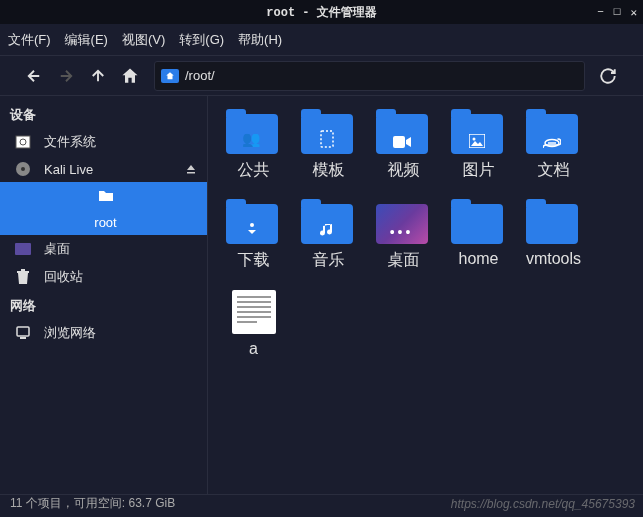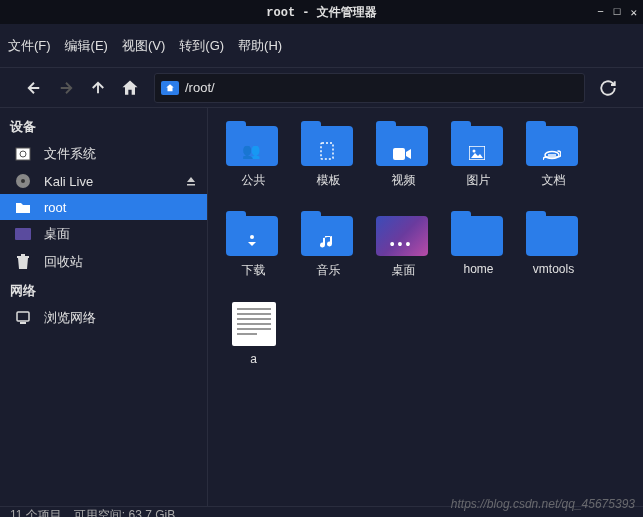--- a/index.html
+++ b/index.html
@@ -1,47 +1,47 @@
 <!DOCTYPE html>
 <html><head>
 <meta charset="utf-8">
 <style>
 * { box-sizing: border-box; margin: 0; padding: 0; }
 body { font-family: sans-serif; font-size: 13px; background: #1a1d2e; color: #e0e0e0; width: 643px; height: 517px; overflow: hidden; position: relative; }
 .titlebar { background: #0e1018; height: 24px; display: flex; align-items: center; justify-content: center; position: relative; font-family: Liberation Mono, monospace; }
 .titlebar-title { font-weight: bold; font-size: 12px; color: #e0e0e0; }
 .window-controls { position: absolute; right: 6px; display: flex; gap: 10px; }
 .window-controls span { cursor: pointer; font-size: 11px; }
-.menubar { background: #1a1d2e; height: 44px; display: flex; align-items: center; padding: 0 8px; gap: 14px; border-bottom: 1px solid #2a2d3e; }
+.menubar { background: #1a1d2e; height: 32px; display: flex; align-items: center; padding: 0 8px; gap: 14px; border-bottom: 1px solid #2a2d3e; }
 .menubar span { color: #e0e0e0; cursor: pointer; font-size: 13px; }
 .toolbar { background: #1a1d2e; height: 40px; display: flex; align-items: center; padding: 0 20px; gap: 4px; border-bottom: 1px solid #2a2d3e; }
 .nav-btn { width: 28px; height: 28px; display: flex; align-items: center; justify-content: center; cursor: pointer; color: #e0e0e0; }
 .nav-btn.disabled { color: #555; }
 .path-wrap { flex: 1; margin-left: 6px; display: flex; align-items: center; background: #14161f; height: 30px; border-radius: 3px; padding: 0 6px; border: 1px solid #2a2d3e; }
 .home-badge { width: 18px; height: 14px; background: #2b7de9; display: flex; align-items: center; justify-content: center; margin-right: 6px; border-radius: 2px; }
 .path-input { flex: 1; background: transparent; border: none; color: #e0e0e0; font-size: 13px; outline: none; }
 .reload-btn { width: 30px; height: 30px; display: flex; align-items: center; justify-content: center; cursor: pointer; color: #e0e0e0; margin-left: 4px; }
 .body { display: flex; height: 398px; }
 .sidebar { width: 208px; background: #1a1d2e; border-right: 1px solid #2a2d3e; padding-top: 4px; overflow: hidden; }
 .sb-header { padding: 6px 10px 4px; font-weight: bold; font-size: 13px; color: #e0e0e0; }
 .sb-item { display: flex; align-items: center; padding: 5px 10px 5px 14px; gap: 12px; cursor: pointer; font-size: 13px; }
-.sb-item.selected { background: #2b7de9; color: #fff; }
+.sb-item.selected { background: #2b7de9; color: #fff; flex-direction: column; }
 .sb-icon { width: 18px; height: 16px; display: flex; align-items: center; justify-content: center; flex-shrink: 0; }
 .sb-eject { margin-left: auto; }
 .content { flex: 1; background: #1a1d2e; padding: 14px 8px; display: flex; flex-wrap: wrap; align-content: flex-start; gap: 0; }
 .item { width: 75px; height: 90px; display: flex; flex-direction: column; align-items: center; cursor: pointer; }
 .item-icon { width: 56px; height: 44px; margin-bottom: 6px; position: relative; }
 .folder { width: 52px; height: 40px; background: #2b7de9; border-radius: 4px; position: relative; margin-top: 4px; }
 .folder::before { content: ""; position: absolute; top: -5px; left: 0; width: 20px; height: 8px; background: #2b7de9; border-radius: 3px 3px 0 0; }
 .folder-glyph { position: absolute; bottom: 6px; left: 50%; transform: translateX(-50%); color: #fff; font-size: 15px; }
 .desktop-thumb { width: 52px; height: 40px; background: linear-gradient(135deg, #3b4cb8 0%, #6a3b9e 50%, #b84ca8 100%); border-radius: 4px; margin-top: 4px; position: relative; display: flex; align-items: flex-end; justify-content: center; }
 .desktop-thumb span { color: #fff; font-size: 14px; margin-bottom: 4px; letter-spacing: 3px; }
 .file { width: 44px; height: 44px; background: #fff; border-radius: 2px; margin: 0 auto; position: relative; padding: 6px 5px; }
 .file-line { height: 2px; background: #999; margin-bottom: 3px; }
-.item-label { font-size: 12px; color: #e0e0e0; text-align: right; }
+.item-label { font-size: 16px; color: #e0e0e0; text-align: right; }
 .statusbar { height: 27px; border-top: 1px solid #2a2d3e; display: flex; padding: 0 10px; font-size: 12px; color: #aaa; }
 .watermark { position: absolute; right: 8px; bottom: 6px; color: #888; font-size: 12px; font-style: italic; opacity: 0.7; text-align: center; }
 svg { display: block; }
 </style>
 </head>
 <body>
 
 <div class="titlebar">
   <span class="titlebar-title">root - 文件管理器</span>
   <div class="window-controls">

